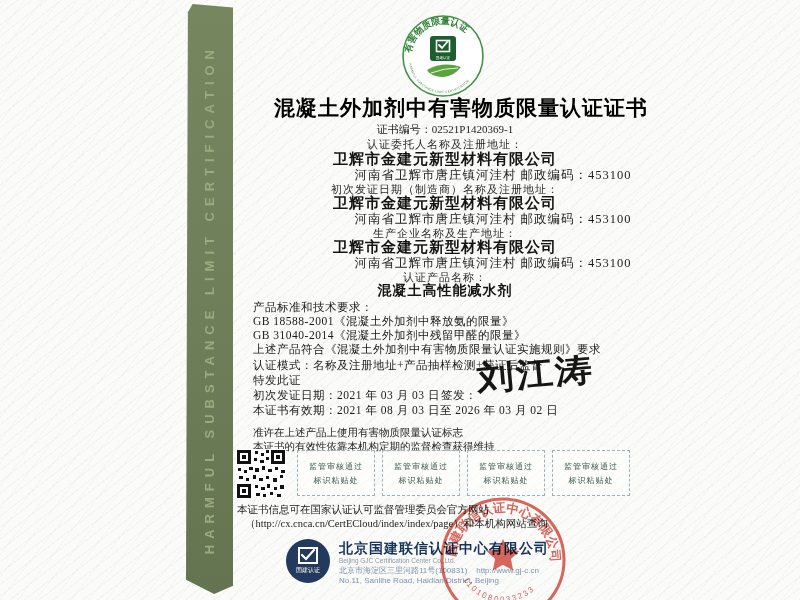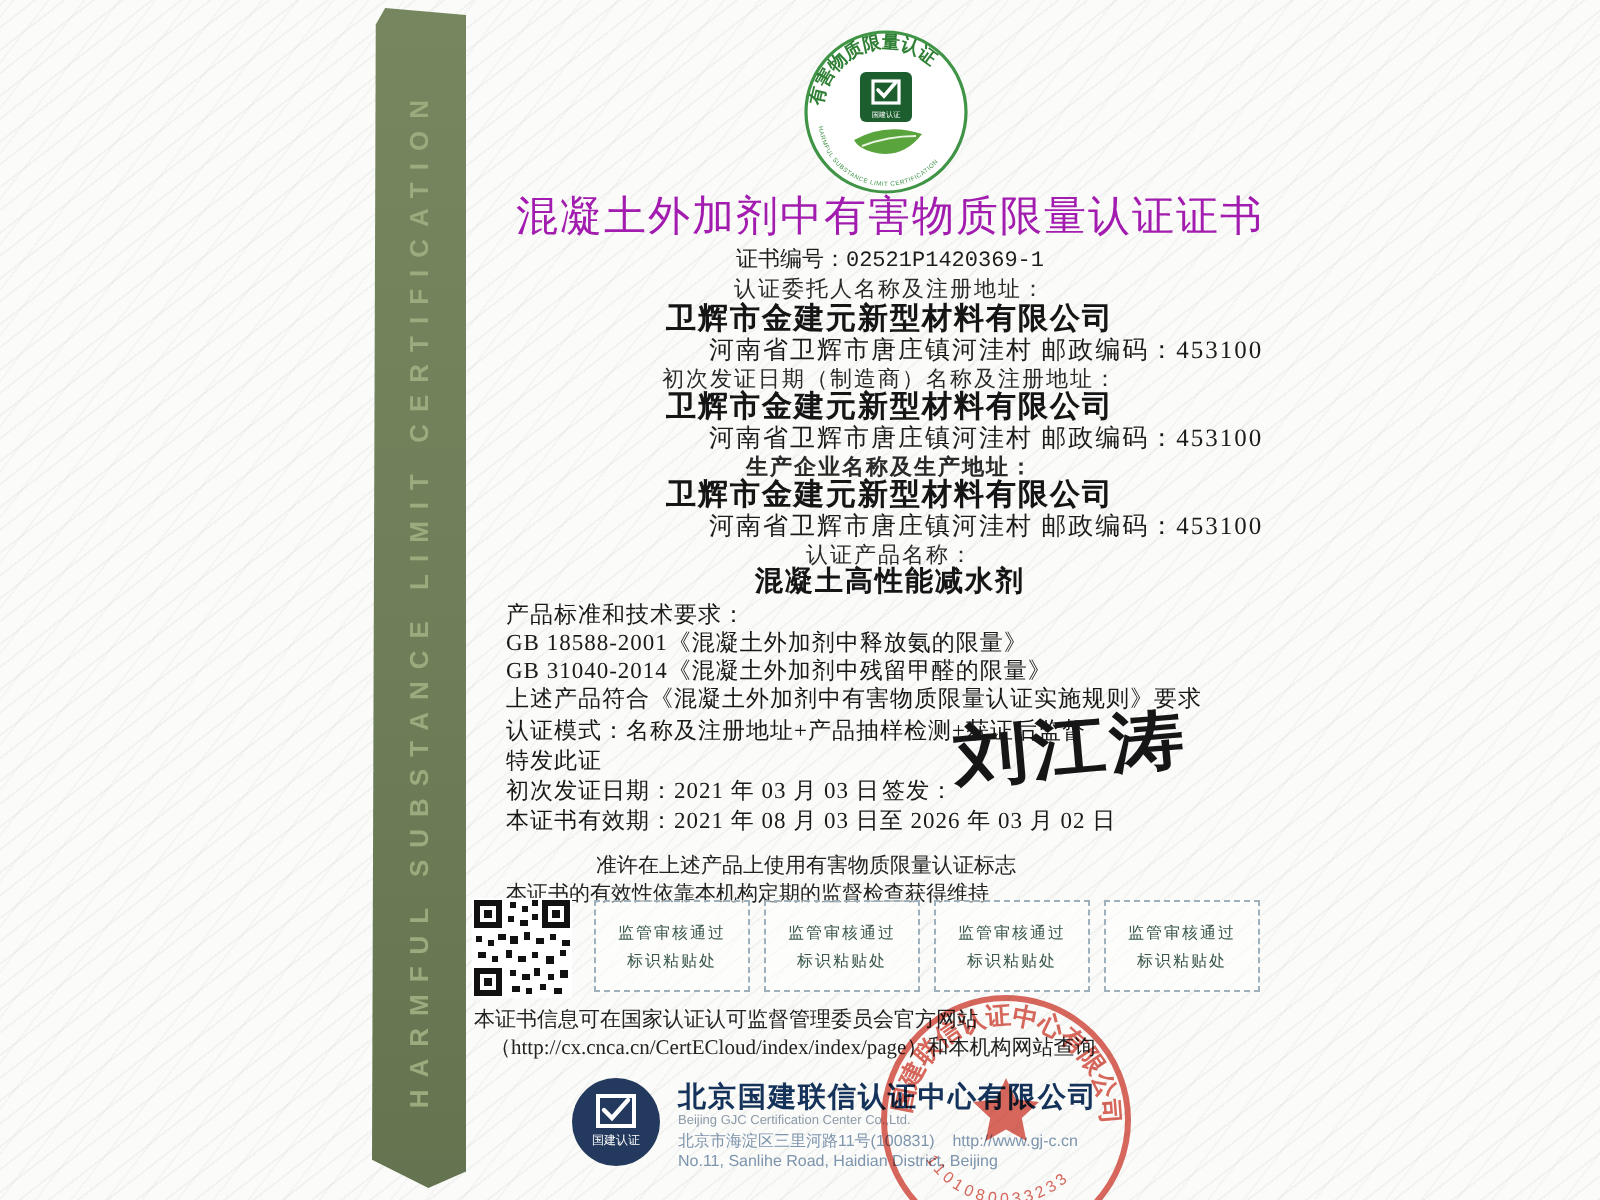--- a/index.html
+++ b/index.html
@@ -26,21 +26,21 @@
   }
   .band-text{
     writing-mode:vertical-rl;transform:rotate(180deg);
     font-family:"Liberation Sans", sans-serif;
     font-size:13px;font-weight:700;letter-spacing:6px;
     color:#9cab7e;text-transform:uppercase;white-space:nowrap;
   }
   .cert{position:absolute;left:233px;top:0;width:424px;height:600px;}
   .c{position:absolute;left:0;width:100%;text-align:center;white-space:nowrap;}
   .l{position:absolute;white-space:nowrap;text-align:right;}
-  .title{font-size:21px;font-weight:400;letter-spacing:1px;color:#a21caf;}
+  .title{font-size:21px;font-weight:700;letter-spacing:1px;color:#000000;margin-left:16px;}
   .small{font-size:11px;}
   .kai{font-size:11px;color:#2a2a2a;letter-spacing:1px;}
   .company{font-size:15px;font-weight:700;font-family:"Liberation Sans", sans-serif;color:#151515;letter-spacing:1px;}
   .addr{font-size:12.5px;letter-spacing:1px;padding-left:48px;}
   .body-line{font-size:11.5px;letter-spacing:.5px;color:#191919;}
   .tiny{font-size:10.5px;color:#222;}
   .sig{
     position:absolute;left:250px;top:352px;font-size:33px;font-weight:700;
     transform:rotate(-5deg) scaleX(1.12);color:#161616;letter-spacing:2px;
     font-family:"Liberation Serif", serif;
@@ -82,52 +82,52 @@
       </text>
       <rect x="30" y="23" width="26" height="25" rx="3" fill="#1c5e2d"></rect>
       <rect x="36.5" y="27.5" width="13" height="11" fill="none" stroke="#ffffff" stroke-width="1.6"></rect>
       <path d="M39 32 l3 3 l6 -7" fill="none" stroke="#ffffff" stroke-width="1.8" stroke-linecap="round"></path>
       <text x="43" y="45.5" font-size="3.6" fill="#ffffff" text-anchor="middle" font-family="Liberation Sans, sans-serif">国建认证</text>
       <path d="M27 57 Q 43 48 61 54 Q 51 67 36 63 Q 29 61 27 57 Z" fill="#59a43d"></path>
       <path d="M31 60 Q 44 55 58 55" fill="none" stroke="#eaf5e4" stroke-width="1"></path>
     </svg>
 
     <div class="c title" style="top:94px;">混凝土外加剂中有害物质限量认证证书</div>
-    <div class="c small" style="top:122px;font-family:Liberation Mono, monospace;">
+    <div class="c small" style="top:122px;">
       <span>证书编号：</span><span>02521P1420369-1</span>
     </div>
 
     <div class="c kai" style="top:137px;">认证委托人名称及注册地址：</div>
     <div class="c company" style="top:150px;">卫辉市金建元新型材料有限公司</div>
     <div class="c addr" style="top:167px;">河南省卫辉市唐庄镇河洼村  邮政编码：453100</div>
 
     <div class="c kai" style="top:182px;">初次发证日期（制造商）名称及注册地址：</div>
     <div class="c company" style="top:194px;">卫辉市金建元新型材料有限公司</div>
     <div class="c addr" style="top:211px;">河南省卫辉市唐庄镇河洼村  邮政编码：453100</div>
 
-    <div class="c kai" style="top:226px;font-weight:bold;">生产企业名称及生产地址：</div>
+    <div class="c kai" style="top:226px;">生产企业名称及生产地址：</div>
     <div class="c company" style="top:238px;">卫辉市金建元新型材料有限公司</div>
     <div class="c addr" style="top:255px;">河南省卫辉市唐庄镇河洼村  邮政编码：453100</div>
 
     <div class="c kai" style="top:270px;">认证产品名称：</div>
     <div class="c company" style="top:282px;font-size:14px;">混凝土高性能减水剂</div>
 
     <div class="l body-line" style="left:20px;top:300px;">产品标准和技术要求：</div>
     <div class="l body-line" style="left:20px;top:314px;">GB 18588-2001《混凝土外加剂中释放氨的限量》</div>
     <div class="l body-line" style="left:20px;top:328px;">GB 31040-2014《混凝土外加剂中残留甲醛的限量》</div>
     <div class="l body-line" style="left:20px;top:342px;">上述产品符合《混凝土外加剂中有害物质限量认证实施规则》要求</div>
     <div class="l body-line" style="left:20px;top:358px;">认证模式：名称及注册地址+产品抽样检测+获证后监督</div>
     <div class="l body-line" style="left:20px;top:373px;">特发此证</div>
 
     <div class="l body-line" style="left:20px;top:388px;">初次发证日期：2021 年 03 月 03 日</div>
     <div class="l body-line" style="left:208px;top:388px;">签发：</div>
     <div class="l body-line" style="left:20px;top:403px;">本证书有效期：2021 年 08 月 03 日至 2026 年 03 月 02 日</div>
     <div class="sig">刘江涛</div>
 
-    <div class="l tiny" style="left:20px;top:426px;margin-left:45px;">准许在上述产品上使用有害物质限量认证标志</div>
+    <div class="l tiny" style="left:20px;top:426px;">准许在上述产品上使用有害物质限量认证标志</div>
     <div class="l tiny" style="left:20px;top:440px;">本证书的有效性依靠本机构定期的监督检查获得维持</div>
 
     <svg class="qr" width="50" height="50" viewBox="0 0 50 50">
       <rect width="50" height="50" fill="#ffffff"></rect>
       <g fill="#111111">
         <rect x="1" y="1" width="14" height="14"></rect>
           <rect x="35" y="1" width="14" height="14"></rect>
           <rect x="1" y="35" width="14" height="14"></rect>
         <rect x="4" y="4" width="8" height="8" fill="#ffffff"></rect>
           <rect x="38" y="4" width="8" height="8" fill="#ffffff"></rect>

